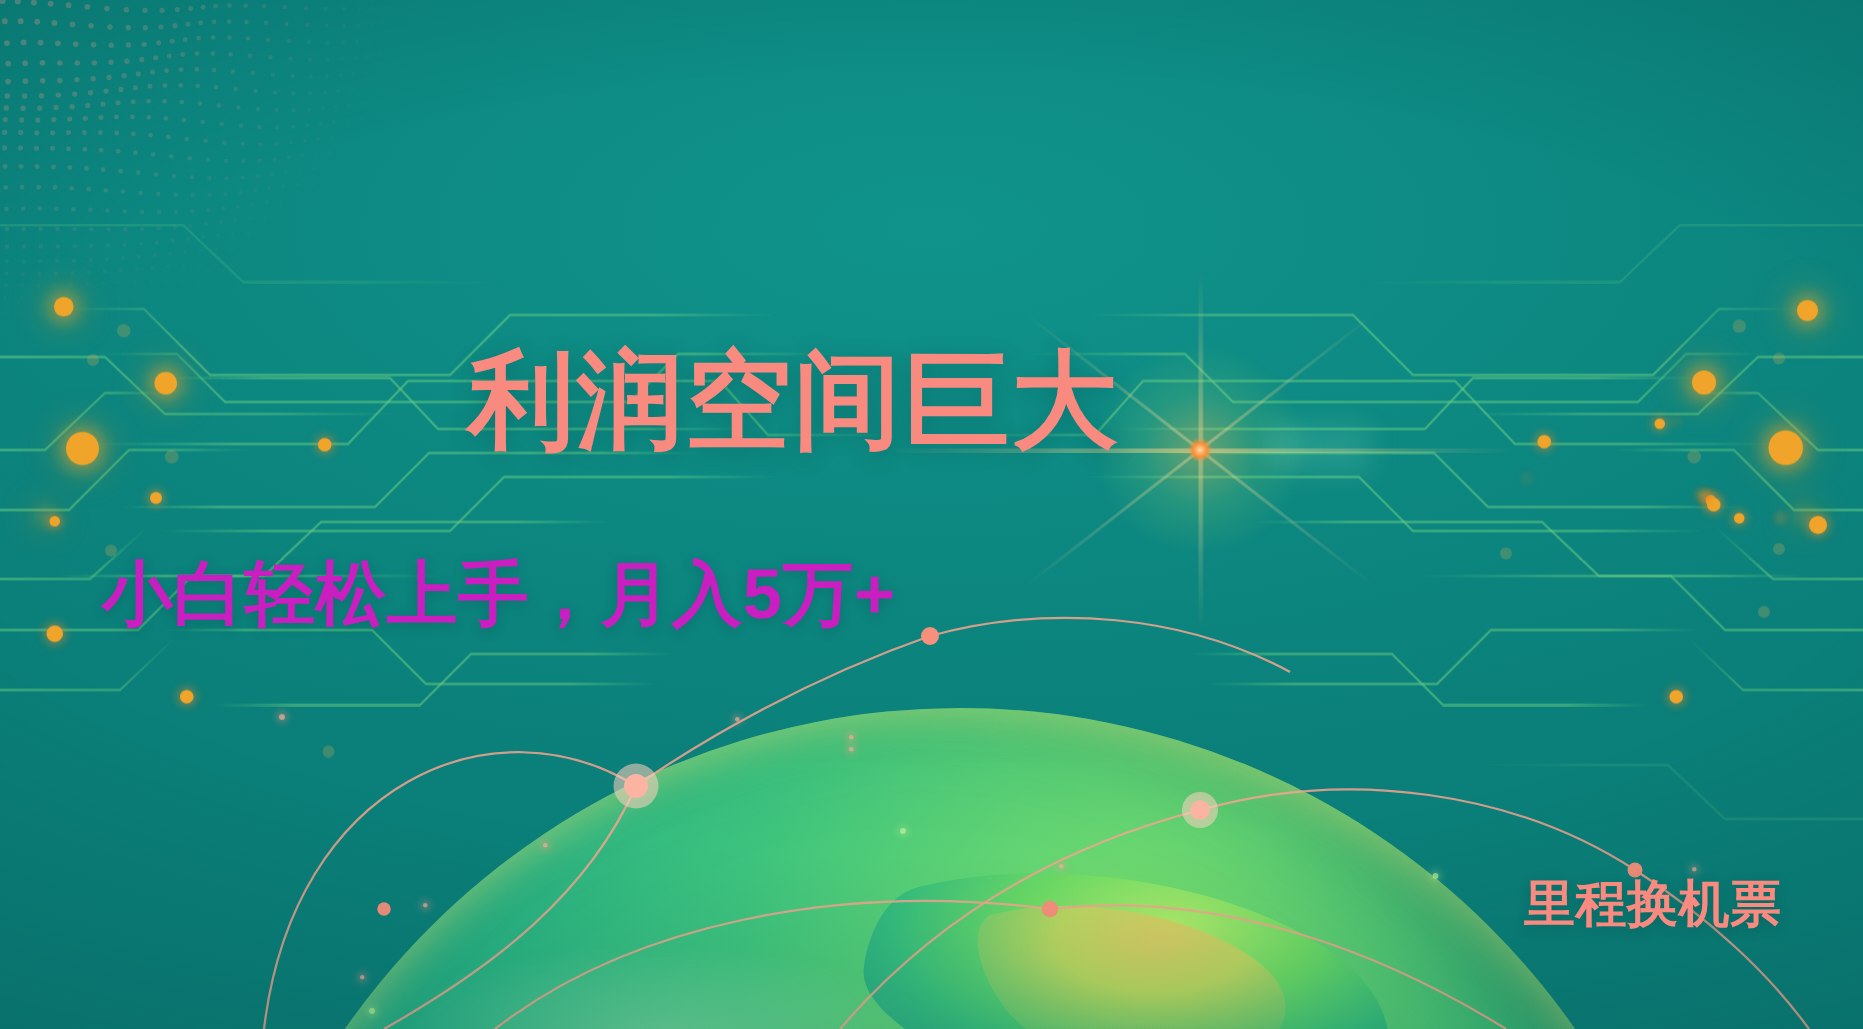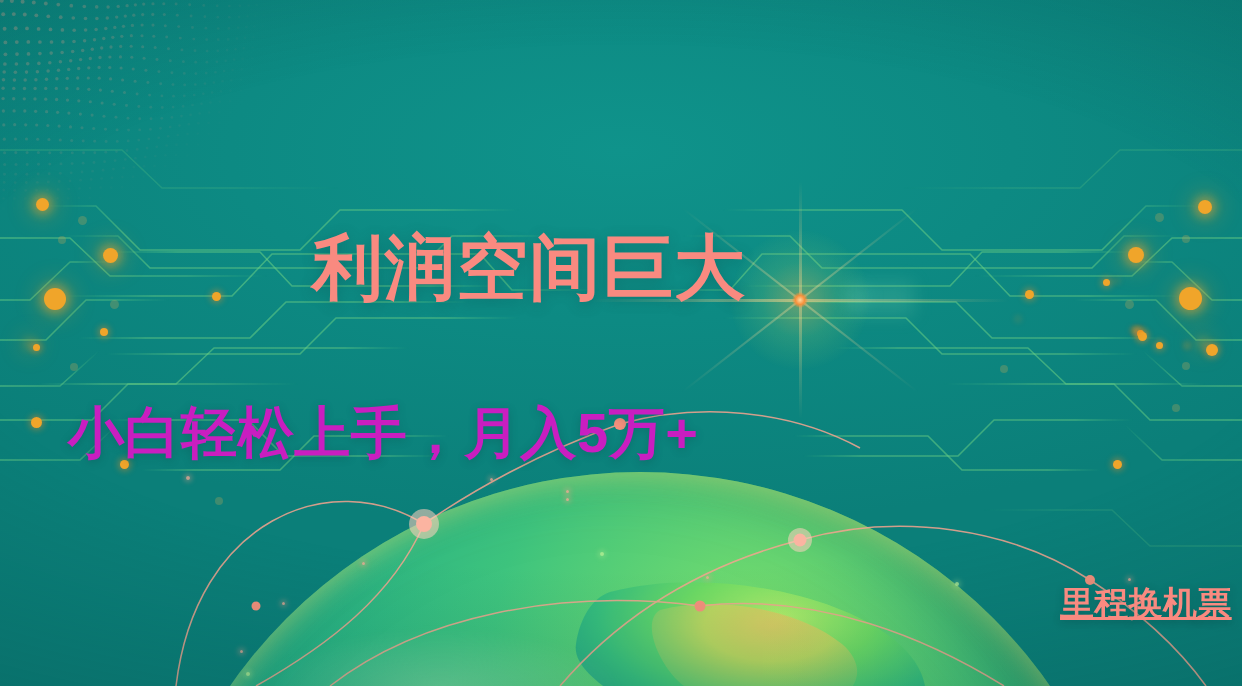--- a/index.html
+++ b/index.html
@@ -169,37 +169,35 @@
   .t-profit{
     left:300px; top:232px;
     font-size:71px;
     color:#f98a80;
     letter-spacing:.02em;
     text-shadow:0 3px 14px rgba(10,70,70,.32);
     margin-left:12px;
   }
   .t-easy{
     left:68px; top:372px;
-    font-size:56px;
+    font-size:47px;
     color:#c91ec0;
     text-shadow:0 2px 8px rgba(10,60,60,.28);
-    margin-top:33px;
   }
   .t-zero{
     left:666px; top:430px;
     font-size:48px;
     color:#9838a8;
     text-shadow:0 2px 8px rgba(10,60,60,.25);
   }
   .t-miles{
-    left:1060px; top:586px;
+    left:1016px; top:586px;
     font-size:34px;
     color:#f98a80;
     text-shadow:0 2px 8px rgba(10,60,60,.30);
-    text-decoration:underline;
   }
 </style>
 </head>
 <body>
 
 <div class="stage">
 
   <div class="bg-base"></div>
 
   <div class="dot-wave">

